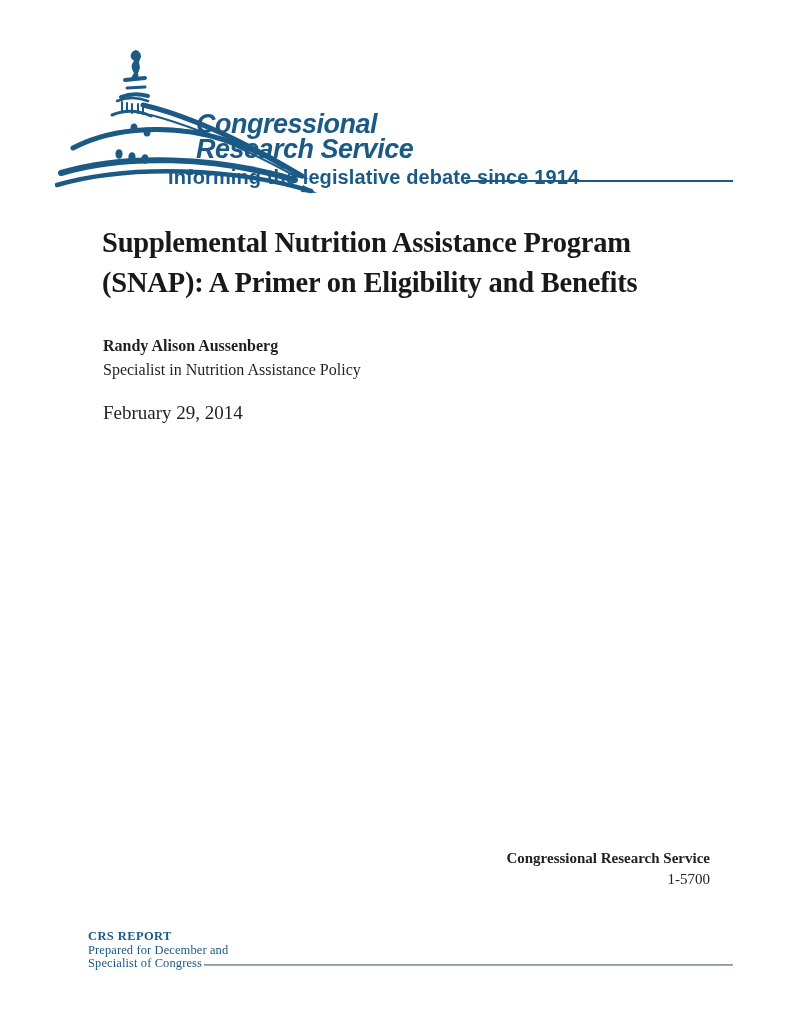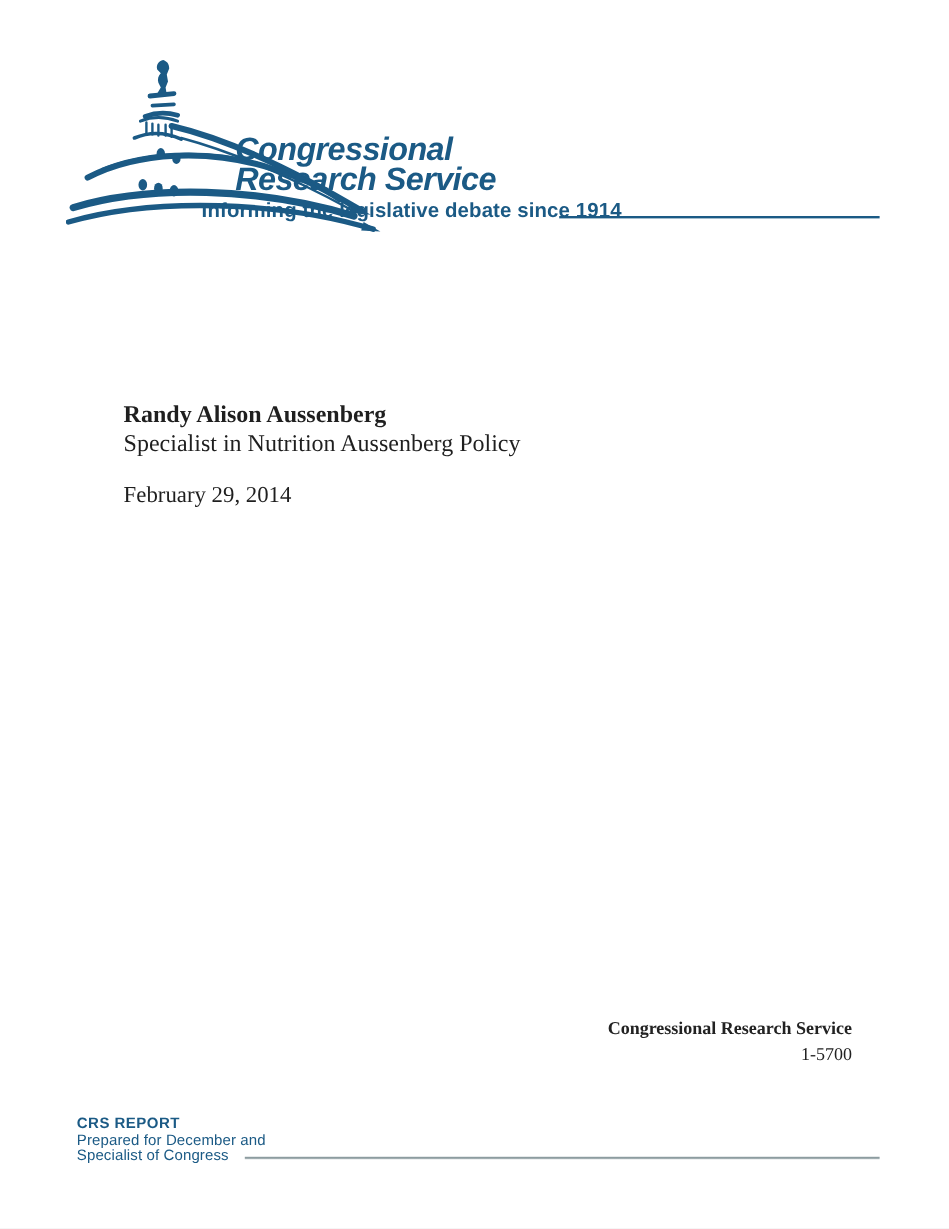--- a/index.html
+++ b/index.html
@@ -38,21 +38,21 @@
     letter-spacing: -0.5px;
     white-space: nowrap;
   }
   .logo-tagline {
     position: absolute;
     left: 168px;
     top: 166px;
     color: #1b5a85;
     font-family: "Liberation Sans", "DejaVu Sans", sans-serif;
     font-weight: bold;
-    font-size: 17px;
+    font-size: 20px;
     letter-spacing: 0.1px;
     white-space: nowrap;
   }
   .rule-top {
     position: absolute;
     left: 466px;
     top: 180px;
     width: 267px;
     height: 2px;
     background: #1b5a85;
@@ -69,21 +69,21 @@
     font-size: 28.5px;
     font-weight: bold;
     line-height: 40px;
     letter-spacing: -0.2px;
   }
   .author-block {
     position: absolute;
     left: 103px;
     top: 334px;
     color: #1f1f1f;
-    font-size: 20px;
+    font-size: 16px;
     line-height: 24px;
   }
   .author-name { font-weight: bold; }
   .report-date {
     position: absolute;
     left: 103px;
     top: 402px;
     color: #1f1f1f;
     font-size: 19px;
   }
@@ -97,24 +97,24 @@
     color: #222222;
     font-size: 15px;
     line-height: 21px;
     margin-left: 44px;
   }
   .footer-right .org { font-weight: bold; }
 
   
   .footer-left {
     position: absolute;
-    left: 64px;
+    left: 88px;
     top: 930px;
     color: #1b5a85;
-    font-family: Liberation Sans, sans-serif;
+    font-family: Liberation Serif, serif;
     font-size: 12.5px;
     line-height: 13.5px;
     letter-spacing: 0.1px;
   }
   .footer-left .crs-label {
     font-weight: bold;
     letter-spacing: 0.4px;
   }
   .rule-bottom {
     position: absolute;
@@ -165,26 +165,27 @@
   </svg>
 
   <div class="logo-wordmark">
     <div>Congressional</div>
     <div>Research Service</div>
   </div>
   <div class="logo-tagline">Informing the legislative debate since 1914</div>
   <div class="rule-top"></div>
 
   <h1 class="report-title">
-    <br>
+    <span>Supplemental Nutrition Assistance Program</span><br>
+    <span>(SNAP): A Primer on Eligibility and Benefits</span>
   </h1>
 
   <div class="author-block">
     <div class="author-name">Randy Alison Aussenberg</div>
-    <div class="author-role">Specialist in Nutrition Aussenberg Policy</div>
+    <div class="author-role">Specialist in Nutrition Assistance Policy</div>
   </div>
 
   <div class="report-date">February 29, 2014</div>
 
   <div class="footer-right">
     <div class="org">Congressional Research Service</div>
     <div>1-5700</div>
   </div>
 
   <div class="footer-left">

